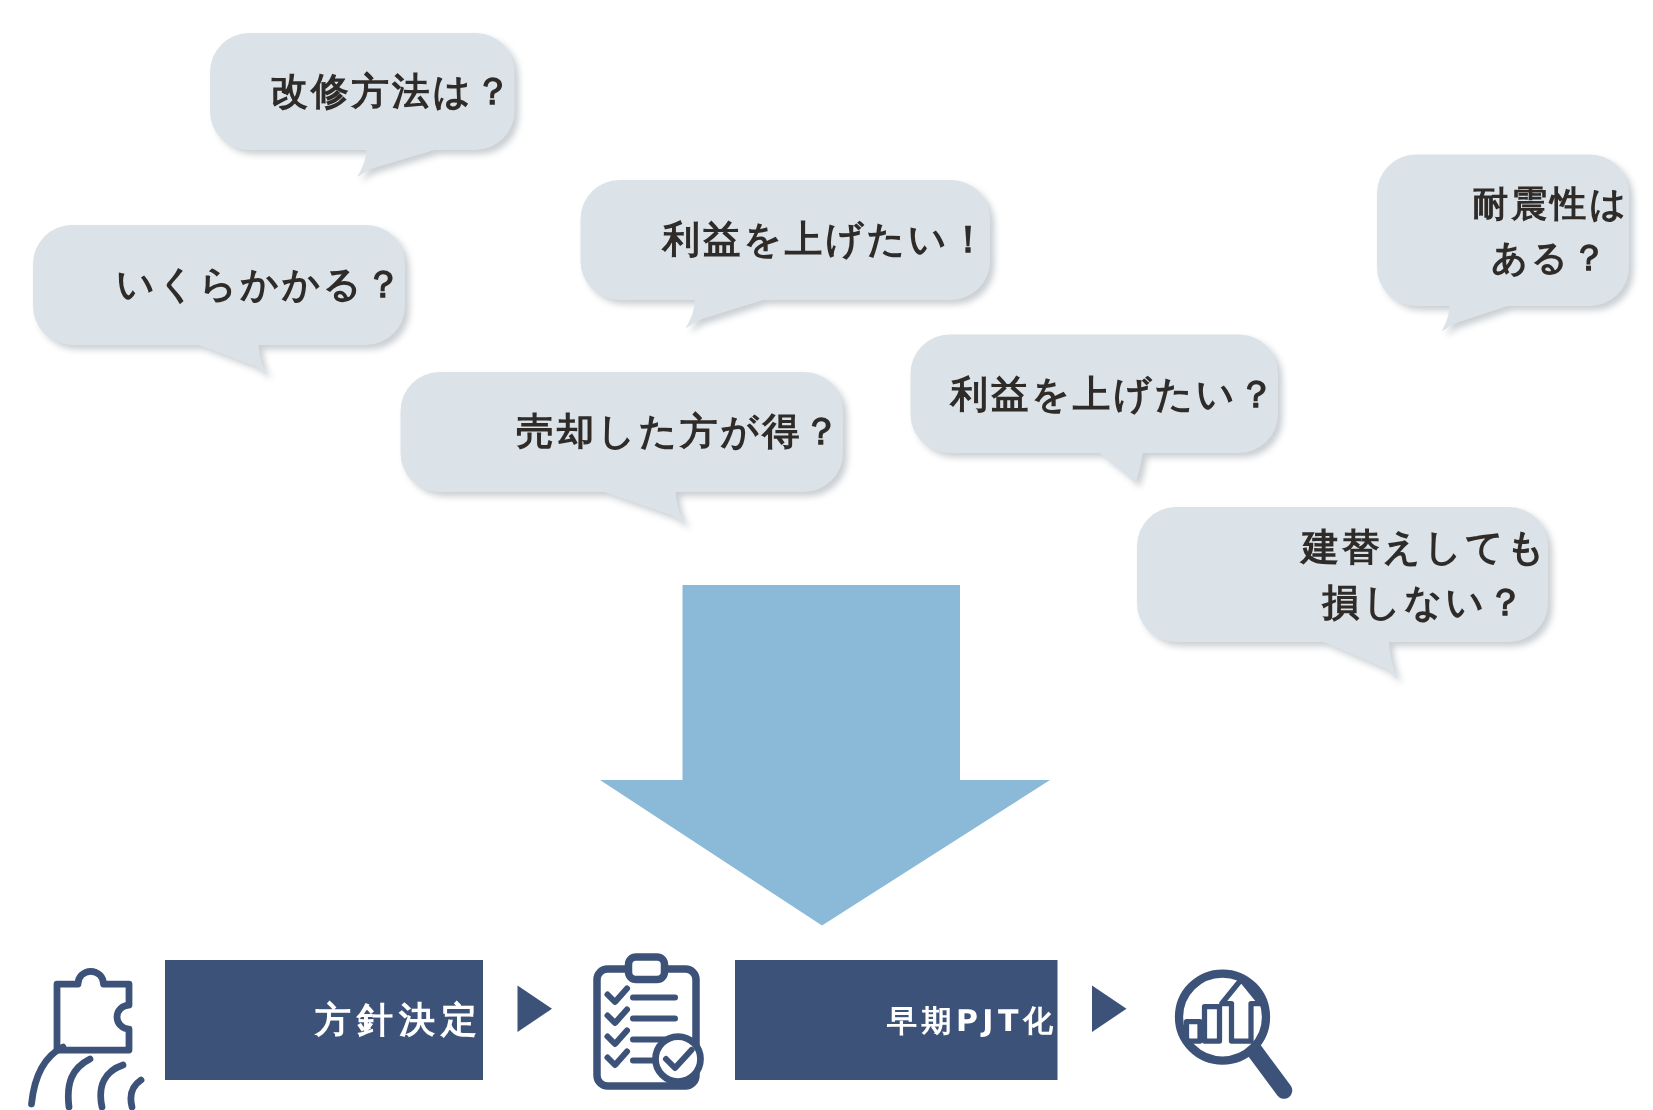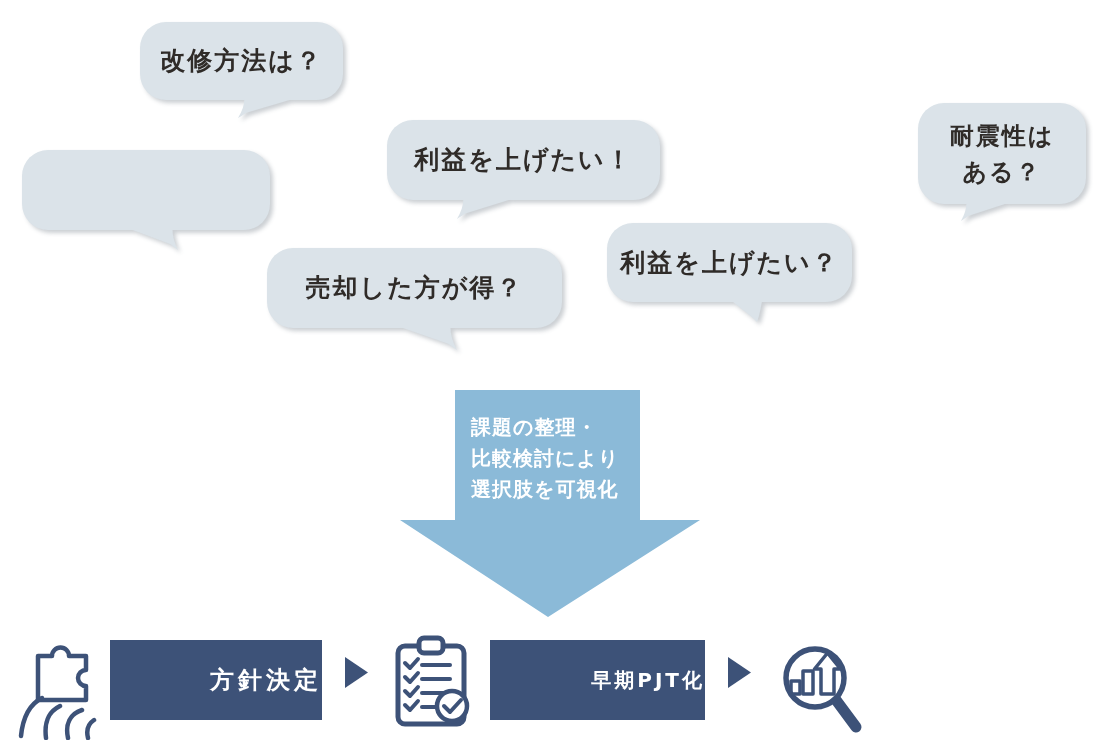--- a/index.html
+++ b/index.html
@@ -10,21 +10,21 @@
     --white-text:#ffffff;
   }
   html,body{margin:0;padding:0;background:#ffffff;}
   .canvas{
     position:relative;width:1102px;height:740px;background:#ffffff;overflow:hidden;
     font-family:"DejaVu Sans",sans-serif;
   }
   
   .bubble{
     position:absolute;background:var(--bubble-fill);border-radius:26px;
-    display:flex;flex-direction:column;align-items:center;justify-content:center;
+    display:flex;flex-direction:column;align-items:flex-end;justify-content:center;
     filter:drop-shadow(3px 3px 2px rgba(140,148,158,0.45));
   }
   .btext{
     font-weight:bold;color:var(--bubble-text);letter-spacing:2px;
     font-size:25px;line-height:1.5;text-align:center;white-space:nowrap;
   }
   .btext span{display:block;}
   .tail{position:absolute;top:calc(100% - 1px);overflow:visible;}
   .tail path{fill:var(--bubble-fill);}
   
@@ -56,20 +56,21 @@
 <div class="canvas">
 
   <div class="bubble" style="left:140px;top:22px;width:203px;height:78px;">
     <div class="btext">改修方法は？</div>
     <svg class="tail" style="left:98px;width:55px;height:19px;" viewBox="0 0 52 22" preserveAspectRatio="none">
       <path d="M52,0 L8,16 C5,18.5 2,20.5 0,22 C4,14 6,7 6,0 Z"></path>
     </svg>
   </div>
 
   <div class="bubble" style="left:22px;top:150px;width:248px;height:80px;">
+    <div class="btext">いくらかかる？</div>
     <svg class="tail" style="left:108px;width:48px;height:21px;" viewBox="0 0 52 22" preserveAspectRatio="none">
       <path d="M0,0 L44,16 C47,18.5 50,20.5 52,22 C48,14 46,7 46,0 Z"></path>
     </svg>
   </div>
 
   <div class="bubble" style="left:387px;top:120px;width:273px;height:80px;">
     <div class="btext">利益を上げたい！</div>
     <svg class="tail" style="left:70px;width:55px;height:20px;" viewBox="0 0 52 22" preserveAspectRatio="none">
       <path d="M52,0 L8,16 C5,18.5 2,20.5 0,22 C4,14 6,7 6,0 Z"></path>
     </svg>
@@ -92,29 +93,33 @@
     </svg>
   </div>
 
   <div class="bubble" style="left:607px;top:223px;width:245px;height:79px;">
     <div class="btext">利益を上げたい？</div>
     <svg class="tail" style="left:125px;width:50px;height:21px;" viewBox="0 0 50 22" preserveAspectRatio="none">
       <path d="M0,0 C10,9 20,16 25,22 C28,13 29,6 30,0 Z"></path>
     </svg>
   </div>
 
+  <div class="bubble" style="left:758px;top:338px;width:274px;height:90px;">
+    <div class="btext">
+      <span>建替えしても</span>
+      <span>損しない？</span>
+    </div>
+    <svg class="tail" style="left:122px;width:52px;height:26px;" viewBox="0 0 52 22" preserveAspectRatio="none">
+      <path d="M0,0 L44,16 C47,18.5 50,20.5 52,22 C48,14 46,7 46,0 Z"></path>
+    </svg>
+  </div>
 
   <svg class="big-arrow" width="304" height="232" viewBox="0 0 304 232">
     <polygon points="57,2 242,2 242,132 302,132 150,229 2,132 57,132"></polygon>
   </svg>
-  <div class="arrow-text">
-    <span>課題の整理・</span>
-    <span>比較検討により</span>
-    <span>選択肢を可視化</span>
-  </div>
 
   <svg class="icon" style="left:18px;top:632px;" width="92" height="108" viewBox="0 0 92 108">
     <path class="st" d="M20,24 H34 a8.5,8.5 0 1 1 17,0 H68 V38 a8,8 0 1 0 0,16 V68 H20 Z"></path>
     <path class="st" d="M3,104 C5,84 12,72 24,66"></path>
     <path class="st" d="M28,106 C26,90 30,80 42,74"></path>
     <path class="st" d="M50,106 C47,92 52,82 64,78"></path>
     <path class="st" d="M70,106 C68,98 70,92 76,88"></path>
   </svg>
 
   <div class="step-box" style="left:110px;width:212px;font-size:24px;letter-spacing:4px;">

